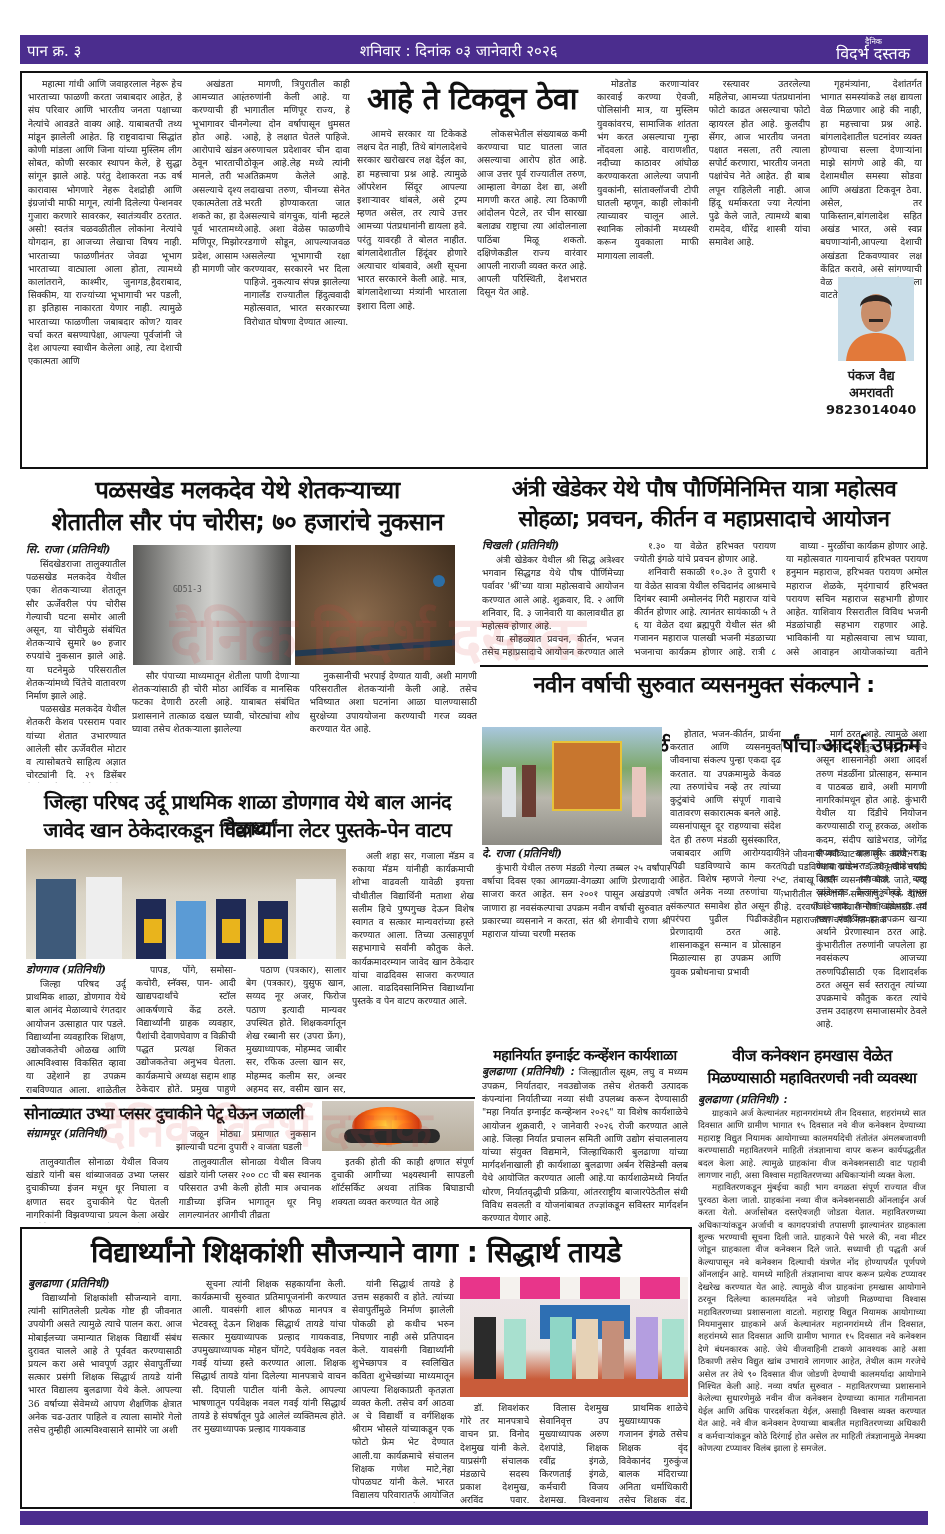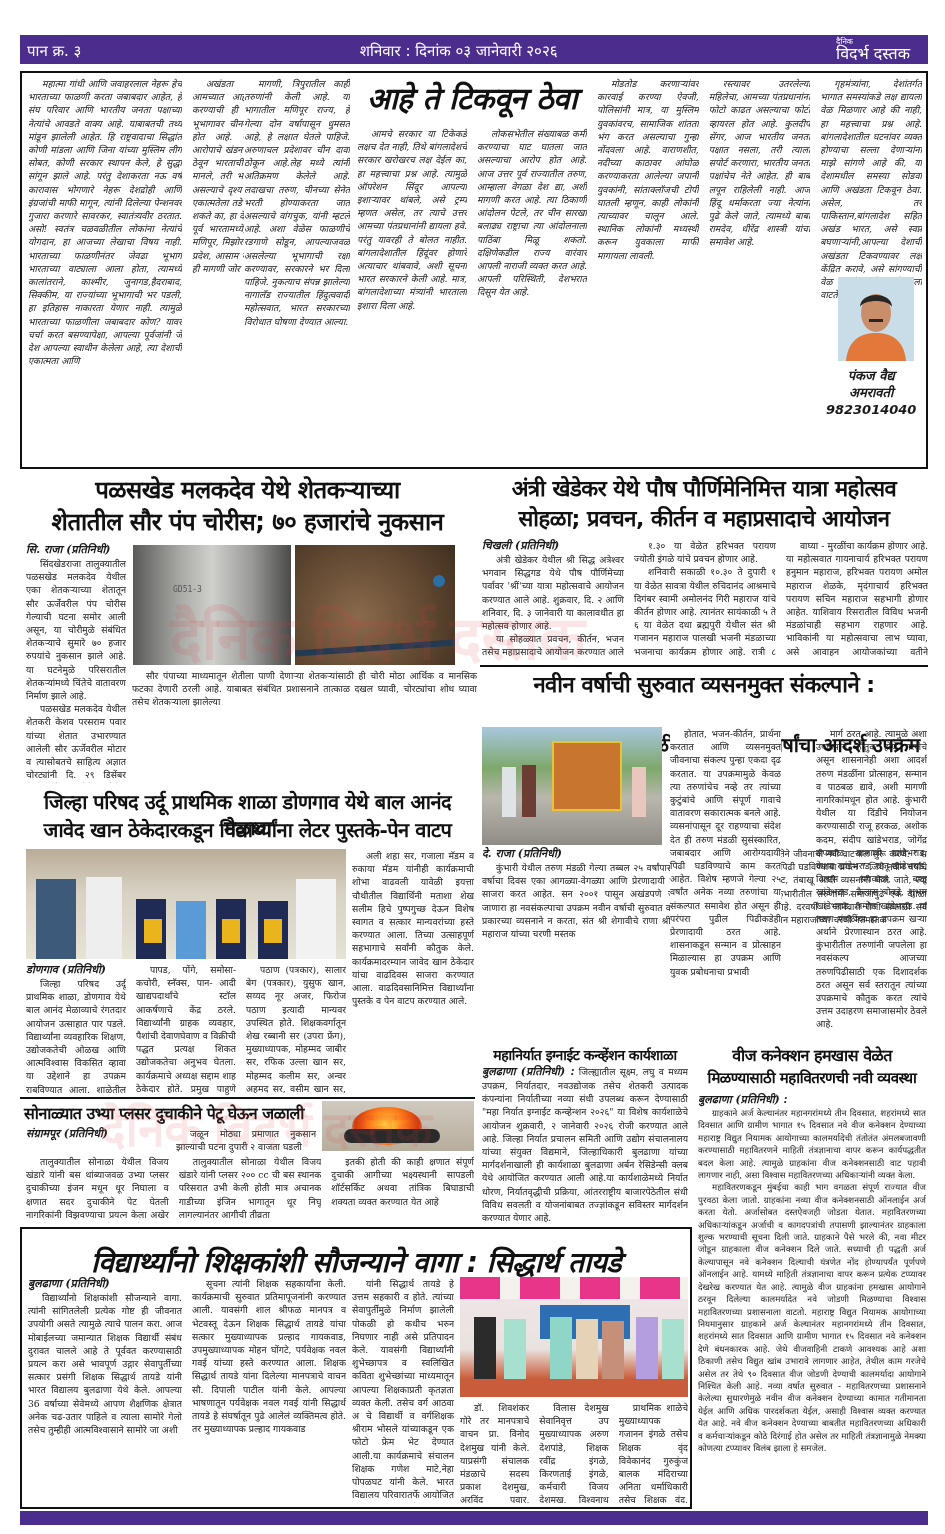--- a/index.html
+++ b/index.html
@@ -3,21 +3,21 @@
 <meta charset="utf-8">
 <style>
   * { box-sizing: border-box; margin: 0; padding: 0; }
   html, body { width: 945px; height: 1534px; background: #ffffff; overflow: hidden; }
   body { position: relative; font-family: "DejaVu Serif", "Liberation Serif", serif; color: #1a1a1a; }
   .page { position: absolute; left: 20px; top: 35px; width: 908px; height: 1490px; }
   .topbar { position: absolute; left: 0; top: 0; width: 908px; height: 29px; background: #4b2d8e; color: #fff; display: flex; align-items: center; justify-content: space-between; padding: 0 18px 0 7px; }
   .topbar .pg { font-size: 15px; font-family: "DejaVu Sans", sans-serif; }
   .topbar .date { font-size: 15px; font-family: "DejaVu Sans", sans-serif; }
   .topbar .brand { text-align: right; line-height: 1; }
-  .topbar .brand .small { font-size: 8px; display: block; margin-right: 57px; }
+  .topbar .brand .small { font-size: 8px; display: block; margin-right: 28px; }
   .topbar .brand .big { font-size: 16px; font-family: "DejaVu Sans", sans-serif; }
   .botbar { position: absolute; left: 0; bottom: 0; width: 908px; height: 14px; background: #4b2d8e; }
 
   .box { position: absolute; border: 2px solid #111; }
   .cols { position: absolute; display: flex; gap: 10px; }
   .col { flex: 1; font-size: 9.2px; line-height: 13.2px; text-align: justify; overflow: hidden; }
   .col p { text-indent: 14px; }
   .byline { font-weight: bold; font-size: 11px; line-height: 14px; display: block; text-indent: 0; font-style: italic; }
   .hl { font-family: "DejaVu Sans", sans-serif; font-weight: bold; text-align: center; color: #111; letter-spacing: -0.5px; }
   .photo { position: absolute; overflow: hidden; }
@@ -31,21 +31,21 @@
 
   <div class="topbar">
     <span class="pg">पान क्र. ३</span>
     <span class="date">शनिवार : दिनांक ०३ जानेवारी २०२६</span>
     <span class="brand">
       <span class="small">दैनिक</span>
       <span class="big">विदर्भ दस्तक</span>
     </span>
   </div>
 
-  <div class="box" style="left:0;top:36px;width:908px;height:398px;font-style:italic;">
+  <div class="box" style="left:0;top:36px;width:908px;height:398px;">
     <div class="cols" style="left:6px;top:4px;width:318px;height:388px;">
       <div class="col">
           <p>महात्मा गांधी आणि जवाहरलाल नेहरू हेच भारताच्या फाळणी करता जबाबदार आहेत, हे संघ परिवार आणि भारतीय जनता पक्षाच्या नेत्यांचे आवडते वाक्य आहे. याबाबतची तथ्य मांडून झालेली आहेत. हि राष्ट्रवादाचा सिद्धांत कोणी मांडला आणि जिना यांच्या मुस्लिम लीग सोबत, कोणी सरकार स्थापन केले, हे सुद्धा सांगून झाले आहे. परंतु देशाकरता नऊ वर्ष कारावास भोगणारे नेहरू देशद्रोही आणि इंग्रजांची माफी मागून, त्यांनी दिलेल्या पेन्शनवर गुजारा करणारे सावरकर, स्वातंत्र्यवीर ठरतात. असो! स्वतंत्र चळवळीतील लोकांना नेत्यांचे योगदान, हा आजच्या लेखाचा विषय नाही. भारताच्या फाळणीनंतर जेवढा भूभाग भारताच्या वाट्याला आला होता, त्यामध्ये कालांतराने, काश्मीर, जुनागड,हैदराबाद, सिक्कीम, या राज्यांच्या भूभागाची भर पडली, हा इतिहास नाकारता येणार नाही. त्यामुळे भारताच्या फाळणीला जबाबदार कोण? यावर चर्चा करत बसण्यापेक्षा, आपल्या पूर्वजांनी जे देश आपल्या स्वाधीन केलेला आहे, त्या देशाची एकात्मता आणि</p>
         </div>
       <div class="col">
           <p>अखंडता टिकवून ठेवण्याची कुवत आमच्यात आहे का, या विषयावर मंथन करण्याची ही वेळ आहे. भारताच्या काही भूभागावर चीनने अतिक्रमण केल्याचा आरोप होत आहे. सरकारकडून मात्र सातत्याने आरोपाचे खंडन केले जाते. सरकारवर विश्वास ठेवून भारताची अखंडता कायम आहे असे मानले, तरी भारताच्या एकात्मतेला तडे जात असल्याचे दृश्य वारंवार बघायला मिळत आहे. एकात्मतेला तडे गेल्यानंतर, अखंडता टिकून राहू शकते का, हा देखील महत्त्वाचा प्रश्न आहे. उत्तर पूर्व भारतामध्ये, ईशान्य भारतामध्ये असलेले मणिपूर, मिझोरम, त्रिपुरा, नागालँड, अरुणाचल प्रदेश, आसाम या राज्यांना वेगळा देश पाहिजे, ही मागणी जोर धरत आहे.</p>
         </div>
     </div>
     <div class="cols" style="left:222px;top:4px;width:108px;height:388px;">
     </div>
@@ -103,20 +103,23 @@
   <div class="photo" style="left:113px;top:510px;width:158px;height:120px;background:linear-gradient(90deg,#5a5a58 0%,#a9a9a6 30%,#cfcfcc 50%,#9a9a98 75%,#4a4a48 100%);">
     <div style="position:absolute;left:40px;top:40px;font-family:'DejaVu Sans Mono',monospace;font-size:8px;color:#555;">GD51-3</div>
   </div>
   <div class="photo" style="left:275px;top:510px;width:160px;height:120px;background:radial-gradient(circle at 40% 60%,#8a6a4c 0%,#5e4630 60%,#3f2e1e 100%);">
     <div style="position:absolute;left:138px;top:30px;width:12px;height:12px;border-radius:50%;background:#2c6ea6;"></div>
     <div style="position:absolute;left:0;top:100px;width:160px;height:6px;background:#223a52;transform:rotate(-4deg);"></div>
   </div>
   <div class="cols" style="left:112px;top:634px;width:345px;height:110px;">
     <div class="col">
         <p>सौर पंपाच्या माध्यमातून शेतीला पाणी देणाऱ्या शेतकऱ्यांसाठी ही चोरी मोठा आर्थिक व मानसिक फटका देणारी ठरली आहे. याबाबत संबंधित प्रशासनाने तात्काळ दखल घ्यावी, चोरट्यांचा शोध घ्यावा तसेच शेतकऱ्याला झालेल्या</p>
+      </div>
+    <div class="col">
+        <p>नुकसानीची भरपाई देण्यात यावी, अशी मागणी परिसरातील शेतकऱ्यांनी केली आहे. तसेच भविष्यात अशा घटनांना आळा घालण्यासाठी सुरक्षेच्या उपाययोजना करण्याची गरज व्यक्त करण्यात येत आहे.</p>
       </div>
   </div>
 
   <div class="hl" style="position:absolute;left:460px;top:440px;width:448px;font-size:22px;line-height:28px;">अंत्री खेडेकर येथे पौष पौर्णिमेनिमित्त यात्रा महोत्सव</div>
   <div class="hl" style="position:absolute;left:460px;top:470px;width:448px;font-size:22px;line-height:28px;">सोहळा; प्रवचन, कीर्तन व महाप्रसादाचे आयोजन</div>
   <div class="cols" style="left:462px;top:504px;width:446px;height:120px;">
     <div class="col">
       <span class="byline">चिखली (प्रतिनिधी)</span>
       <p>अंत्री खेडेकर येथील श्री सिद्ध अत्रेश्वर भगवान सिद्धगड येथे पौष पौर्णिमेच्या पर्वावर 'श्रीं'च्या यात्रा महोत्सवाचे आयोजन करण्यात आले आहे. शुक्रवार, दि. २ आणि शनिवार, दि. ३ जानेवारी या कालावधीत हा महोत्सव होणार आहे.</p>
         <p>या सोहळ्यात प्रवचन, कीर्तन, भजन तसेच महाप्रसादाचे आयोजन करण्यात आले आहे. शुक्रवारी सकाळी ११.३० ते दुपारी</p>
@@ -227,21 +230,21 @@
   <div class="hl" style="position:absolute;left:676px;top:1032px;width:232px;font-size:15px;line-height:22px;">मिळण्यासाठी महावितरणची नवी व्यवस्था</div>
   <div class="cols" style="left:678px;top:1058px;width:228px;height:418px;">
     <div class="col" style="font-size:8.6px;line-height:12.4px;">
       <span class="byline">बुलढाणा (प्रतिनिधी) :</span>
       <p>ग्राहकाने अर्ज केल्यानंतर महानगरांमध्ये तीन दिवसात, शहरांमध्ये सात दिवसात आणि ग्रामीण भागात १५ दिवसात नवे वीज कनेक्शन देण्याच्या महाराष्ट्र विद्युत नियामक आयोगाच्या कालमर्यादेची तंतोतंत अंमलबजावणी करण्यासाठी महावितरणने माहिती तंत्रज्ञानाचा वापर करून कार्यपद्धतीत बदल केला आहे. त्यामुळे ग्राहकांना वीज कनेक्शनसाठी वाट पहावी लागणार नाही, असा विश्वास महावितरणच्या अधिकाऱ्यांनी व्यक्त केला.</p>
       <p>महावितरणकडून मुंबईचा काही भाग वगळता संपूर्ण राज्यात वीज पुरवठा केला जातो. ग्राहकांना नव्या वीज कनेक्शनसाठी ऑनलाईन अर्ज करता येतो. अर्जासोबत दस्तऐवजही जोडता येतात. महावितरणच्या अधिकाऱ्यांकडून अर्जाची व कागदपत्रांची तपासणी झाल्यानंतर ग्राहकाला शुल्क भरण्याची सूचना दिली जाते. ग्राहकाने पैसे भरले की, नवा मीटर जोडून ग्राहकाला वीज कनेक्शन दिले जाते. सध्याची ही पद्धती अर्ज केल्यापासून नवे कनेक्शन दिल्याची यंत्रणेत नोंद होण्यापर्यंत पूर्णपणे ऑनलाईन आहे. यामध्ये माहिती तंत्रज्ञानाचा वापर करून प्रत्येक टप्प्यावर देखरेख करण्यात येत आहे. त्यामुळे वीज ग्राहकांना हमखास आयोगाने ठरवून दिलेल्या कालमर्यादेत नवे जोडणी मिळण्याचा विश्वास महावितरणच्या प्रशासनाला वाटतो. महाराष्ट्र विद्युत नियामक आयोगाच्या नियमानुसार ग्राहकाने अर्ज केल्यानंतर महानगरांमध्ये तीन दिवसात, शहरांमध्ये सात दिवसात आणि ग्रामीण भागात १५ दिवसात नवे कनेक्शन देणे बंधनकारक आहे. जेथे वीजवाहिनी टाकणे आवश्यक आहे अशा ठिकाणी तसेच विद्युत खांब उभारावे लागणार आहेत, तेथील काम गरजेचे असेल तर तेथे ९० दिवसात वीज जोडणी देण्याची कालमर्यादा आयोगाने निश्चित केली आहे. नव्या वर्षात सुरुवात - महावितरणच्या प्रशासनाने केलेल्या सुधारणेमुळे नवीन वीज कनेक्शन देण्याच्या कामात गतीमानता येईल आणि अधिक पारदर्शकता येईल, असाही विश्वास व्यक्त करण्यात येत आहे. नवे वीज कनेक्शन देण्याच्या बाबतीत महावितरणच्या अधिकारी व कर्मचाऱ्यांकडून कोठे दिरंगाई होत असेल तर माहिती तंत्रज्ञानामुळे नेमक्या कोणत्या टप्प्यावर विलंब झाला हे समजेल.</p>
     </div>
   </div>
 
   <div class="box" style="left:0;top:1192px;width:672px;height:282px;">
-    <div class="hl" style="position:absolute;left:4px;top:14px;width:660px;font-size:28px;line-height:40px;font-style:italic;">विद्यार्थ्यांनो शिक्षकांशी सौजन्याने वागा : सिद्धार्थ तायडे</div>
+    <div class="hl" style="position:absolute;left:4px;top:4px;width:660px;font-size:28px;line-height:40px;">विद्यार्थ्यांनो शिक्षकांशी सौजन्याने वागा : सिद्धार्थ तायडे</div>
     <div class="cols" style="left:6px;top:48px;width:318px;height:226px;">
       <div class="col">
         <span class="byline">बुलढाणा (प्रतिनिधी)</span>
         <p>विद्यार्थ्यांनो शिक्षकांशी सौजन्याने वागा. त्यांनी सांगितलेली प्रत्येक गोष्ट ही जीवनात उपयोगी असते त्यामुळे त्याचे पालन करा. आज मोबाईलच्या जमान्यात शिक्षक विद्यार्थी संबंध दुरावत चालले आहे ते पूर्ववत करण्यासाठी प्रयत्न करा असे भावपूर्ण उद्गार सेवापुर्तीच्या सत्कार प्रसंगी शिक्षक सिद्धार्थ तायडे यांनी भारत विद्यालय बुलढाणा येथे केले. आपल्या 36 वर्षाच्या सेवेमध्ये आपण शैक्षणिक क्षेत्रात अनेक चढ-उतार पाहिले व त्याला सामोरे गेलो तसेच तुम्हीही आत्मविश्वासाने सामोरे जा अशी</p>
       </div>
       <div class="col">
           <p>सूचना त्यांनी शिक्षक सहकार्यांना केली. कार्यक्रमाची सुरुवात प्रतिमापूजनांनी करण्यात आली. यावसंगी शाल श्रीफळ मानपत्र व भेटवस्तू देऊन शिक्षक सिद्धार्थ तायडे यांचा सत्कार मुख्याध्यापक प्रल्हाद गायकवाड, उपमुख्याध्यापक मोहन घोंगटे, पर्यवेक्षक नवल गवई यांच्या हस्ते करण्यात आला. शिक्षक सिद्धार्थ तायडे यांना दिलेल्या मानपत्राचे वाचन सौ. दिपाली पाटील यांनी केले. आपल्या भाषणातून पर्यवेक्षक नवल गवई यांनी सिद्धार्थ तायडे हे संघर्षातून पुढे आलेलं व्यक्तिमत्व होते. तर मुख्याध्यापक प्रल्हाद गायकवाड</p>
         </div>
     </div>
     <div class="cols" style="left:330px;top:48px;width:102px;height:226px;">

